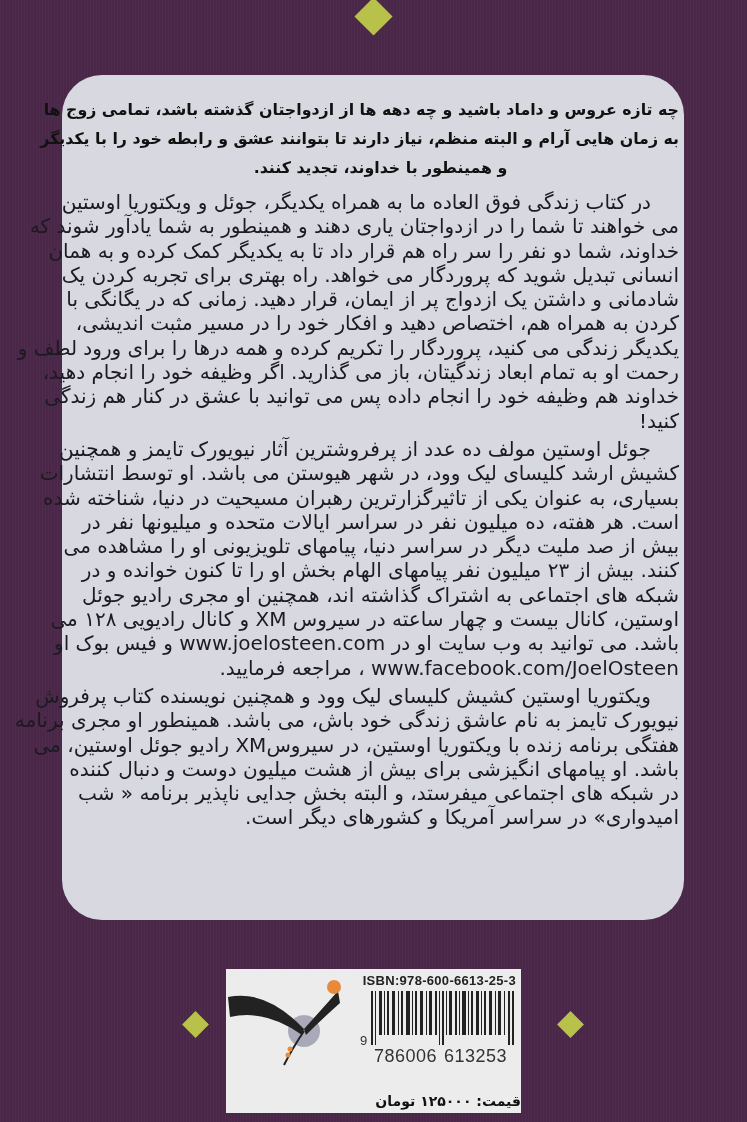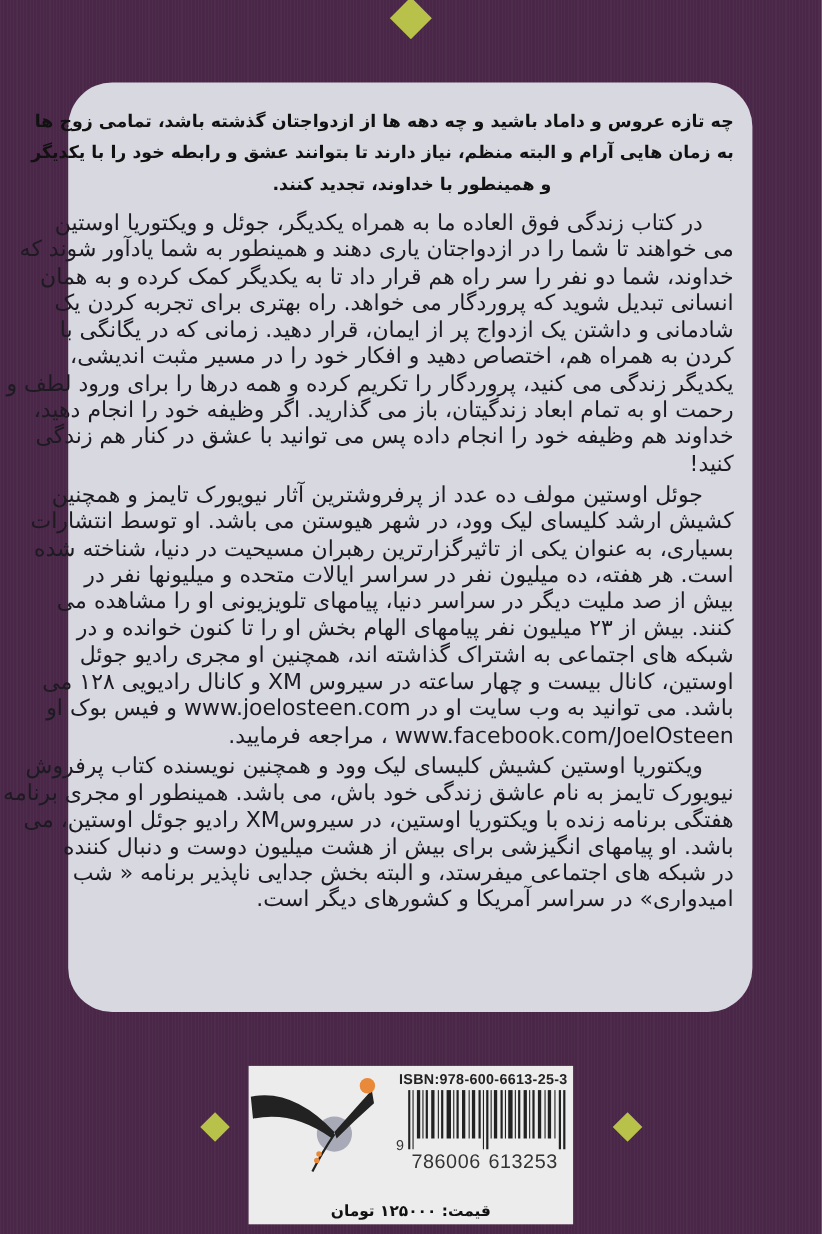--- a/index.html
+++ b/index.html
@@ -13,21 +13,21 @@
   .diamond {
     position: absolute; background: #b8c24a; transform: rotate(45deg);
   }
   #diamond-top { width: 27px; height: 27px; left: 360px; top: 3px; }
   #diamond-left { width: 19px; height: 19px; left: 186px; top: 1015px; }
   #diamond-right { width: 19px; height: 19px; left: 561px; top: 1015px; }
 
   .panel {
     position: absolute; left: 62px; top: 75px; width: 622px; height: 845px;
     background: #d8d8e0; border-radius: 40px;
-    direction: rtl; box-sizing: border-box; padding: 20px 17px 0 20px;
+    direction: rtl; box-sizing: border-box; padding: 20px 5px 0 20px;
     color: #1d1a22;
   }
   .lead {
     font-weight: bold; font-size: 15.8px; line-height: 29px; text-align: center;
     margin: 0 0 8px 0; color: #111;
   }
   .lead span { display: block; white-space: nowrap; }
   .para { font-size: 20px; line-height: 24.3px; text-align: justify; margin: 0 0 4px 0; }
   .para span.line { display: block; text-align-last: justify; white-space: nowrap; }
   .para span.line.last { text-align-last: right; }
@@ -40,21 +40,21 @@
   .isbn-text {
     position: absolute; right: 5px; top: 4px; font-family: "Liberation Sans", sans-serif;
     font-size: 13px; font-weight: bold; color: #222; letter-spacing: 0.3px;
   }
   .barcode { position: absolute; left: 145px; top: 22px; width: 144px; height: 54px; }
   .bc-nine { position: absolute; left: 134px; top: 64px; font-family: "Liberation Sans", sans-serif; font-size: 13px; color: #333; }
   .bc-num { position: absolute; top: 77px; font-family: "Liberation Sans", sans-serif; font-size: 18px; color: #333; letter-spacing: 0.5px; }
   #bc-num-1 { left: 148px; }
   #bc-num-2 { left: 218px; }
   .price {
-    position: absolute; left: 0; right: 0; bottom: 4px; direction: rtl; text-align: center;
+    position: absolute; left: 0; right: 0; bottom: 4px; direction: rtl; 
     font-weight: bold; font-size: 14px; color: #111;
   }
   .logo { position: absolute; left: 0; top: 0; width: 130px; height: 100px; }
 </style>
 </head>
 <body>
 
 <div id="diamond-top" class="diamond"></div>
 
 <div class="panel">

